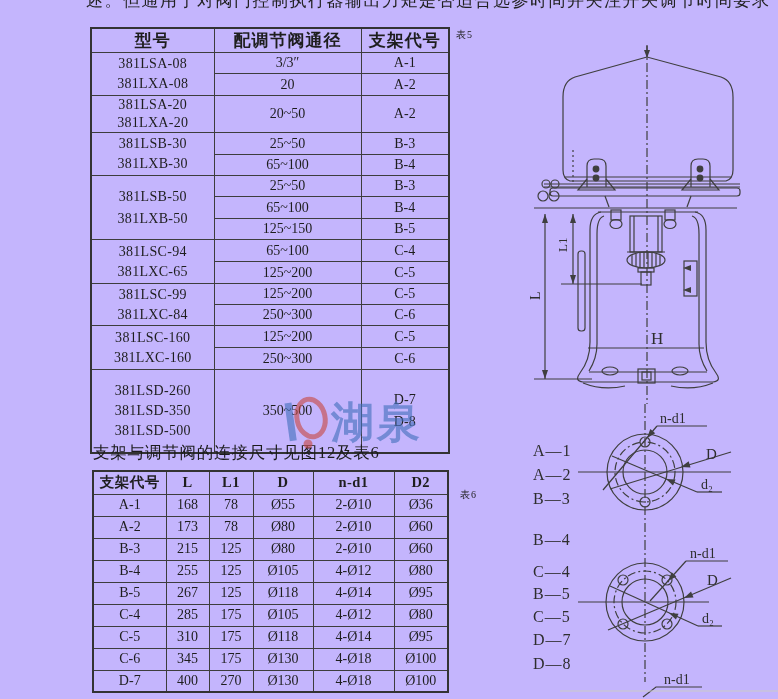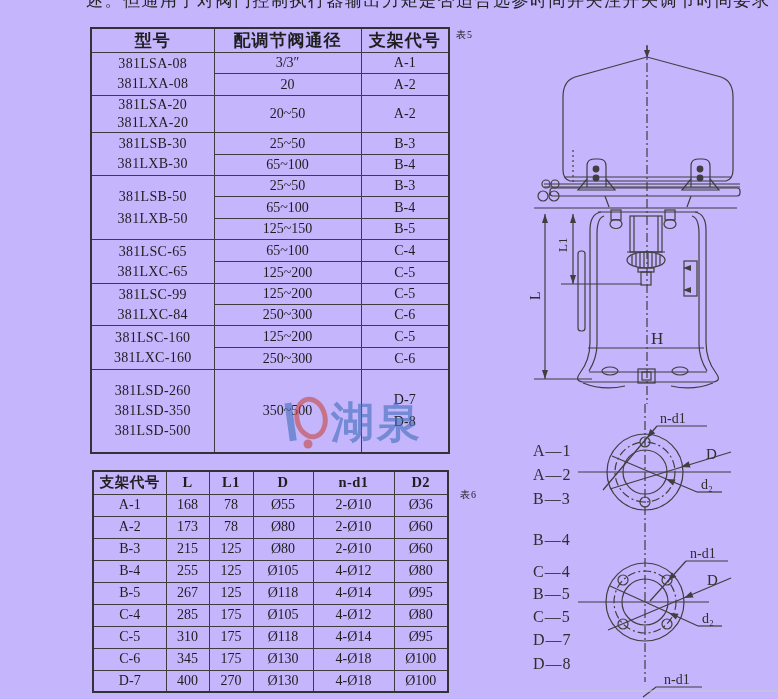--- a/index.html
+++ b/index.html
@@ -101,21 +101,21 @@
     <tr class="h22">
       <td>65~100</td>
       <td>B-4</td>
     </tr>
     <tr class="h21">
       <td>125~150</td>
       <td>B-5</td>
     </tr>
     <tr class="h22">
       <td rowspan="2" class="model">
-        <div>381LSC-65</div>
+        <div>381LSC-94</div>
         <div>381LXC-65</div>
       </td>
       <td>65~100</td>
       <td>C-4</td>
     </tr>
     <tr class="h22">
       <td>125~200</td>
       <td>C-5</td>
     </tr>
     <tr class="h21">
@@ -150,20 +150,21 @@
       </td>
       <td>350~500</td>
       <td class="codes">
         <div>D-7</div>
         <div>D-8</div>
       </td>
     </tr>
   </tbody>
     </table>
 
+  <div class="abs caption">支架与调节阀的连接尺寸见图12及表6</div>
 
   <div class="abs tbl-label" style="left:460px;top:488px;">表6</div>
 
   <table class="abs t6">
     <colgroup>
         <col style="width:73px">
         <col style="width:43px">
         <col style="width:44px">
         <col style="width:60px">
         <col style="width:81px">

